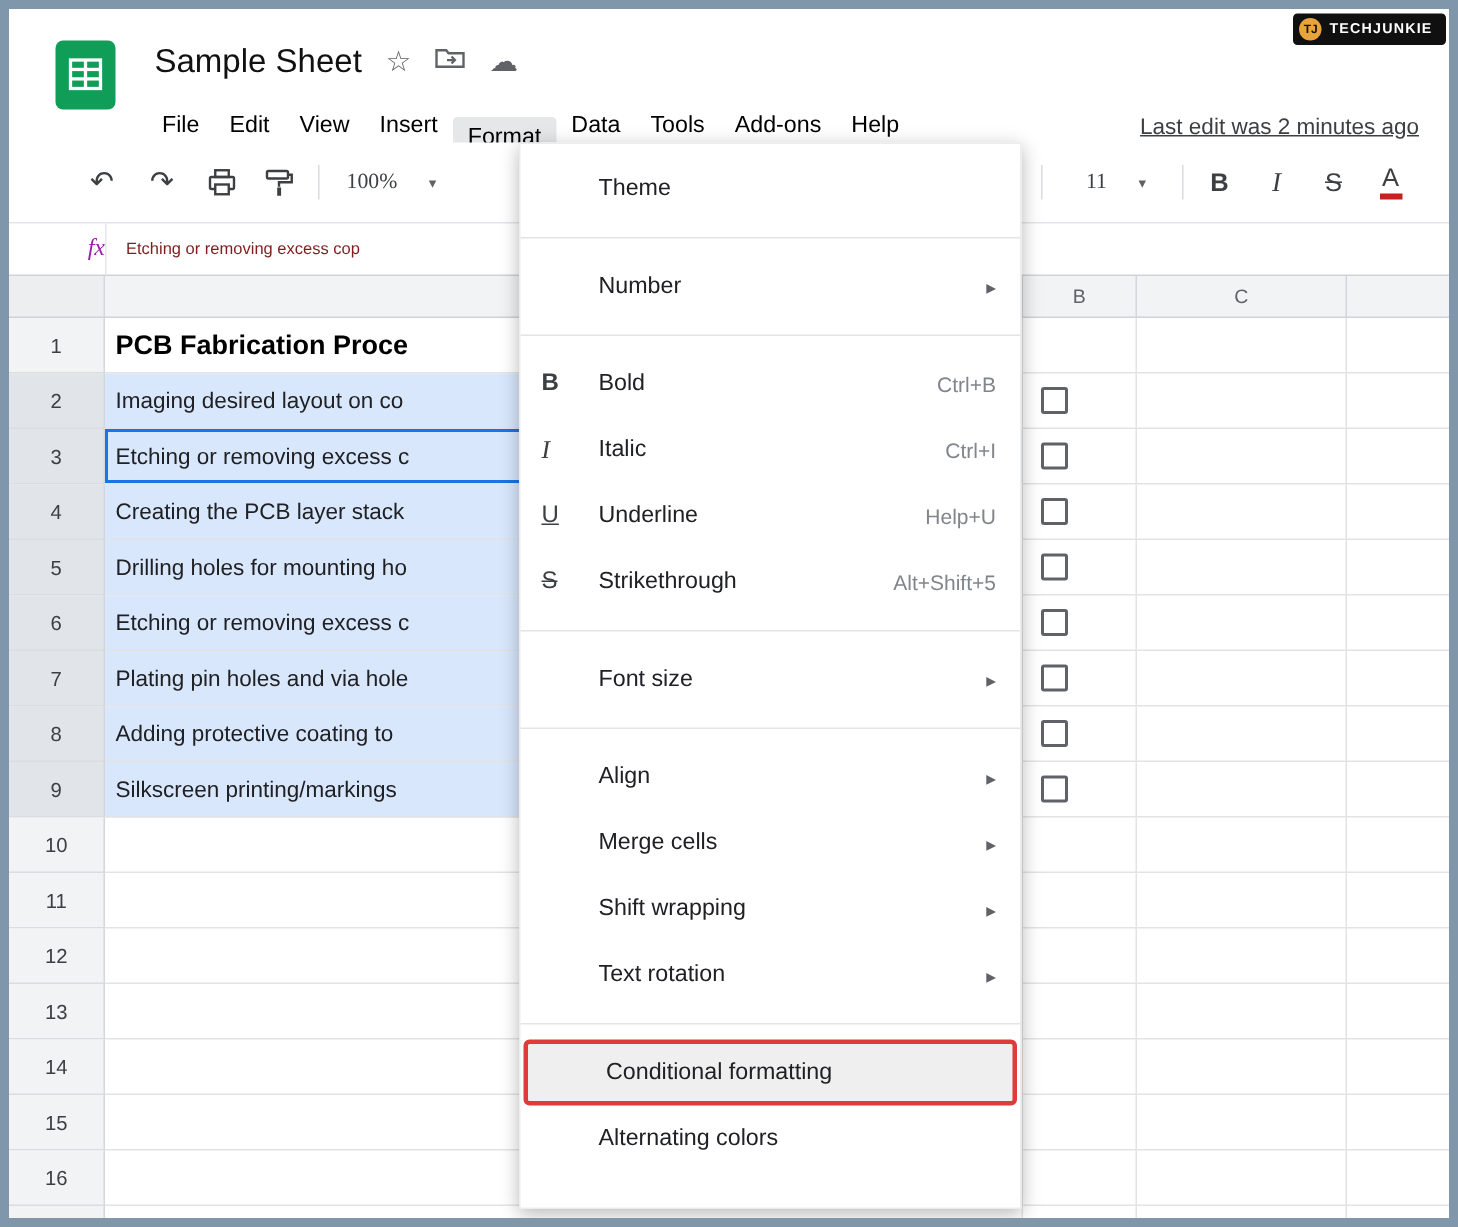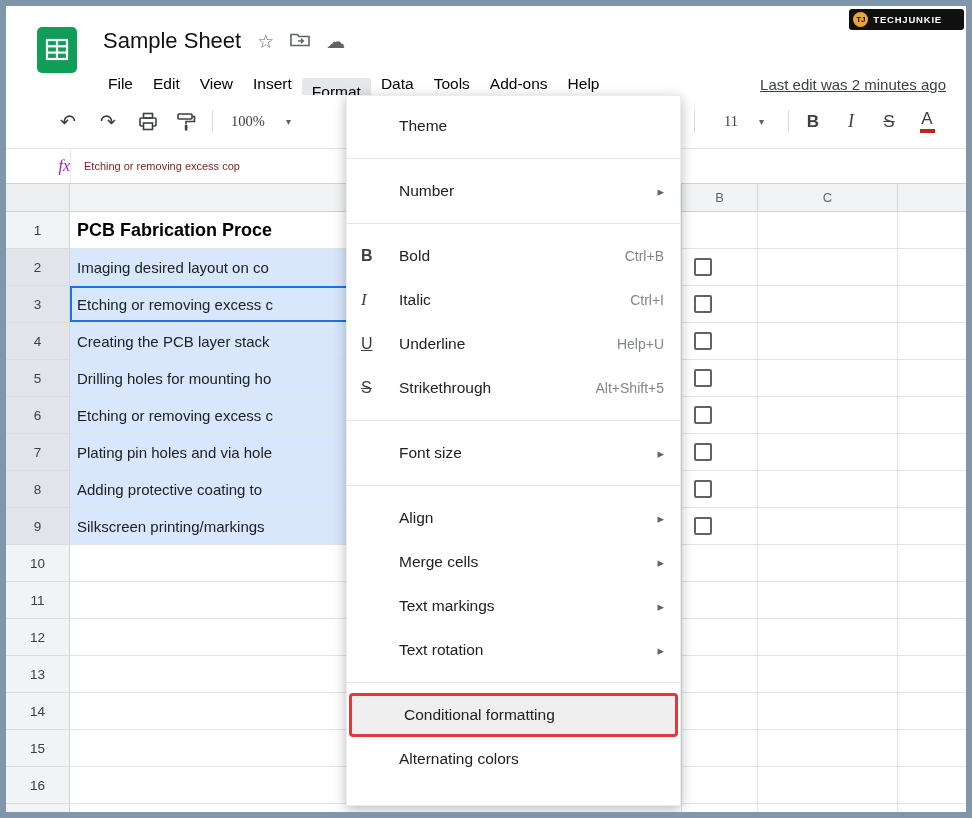--- a/index.html
+++ b/index.html
@@ -11,21 +11,21 @@
   .titlebar { position:absolute; top:0; left:0; right:0; height:89px; background:#fff; }
   .sheets-logo { position:absolute; left:30px; top:20px; }
   .title-row { position:absolute; left:97px; top:22px; display:flex; align-items:center; gap:16px;text-align:center; }
   .doc-title { font-size:22px; font-weight:500; color:#111; }
   .title-ico { color:#5f6368; font-size:19px; line-height:1; }
   .menubar { position:absolute; left:92px; top:56px; right:8px; display:flex; align-items:center; font-size:15.5px; color:#000; }
   .menu-item { padding:5px 10px; border-radius:3px; cursor:pointer; }
   .menu-item.active { background:#e5e7e9;margin-top:16px; }
   .last-edit { margin-left:auto; color:#3c4043; text-decoration:underline; font-size:15px; padding-right:12px; cursor:pointer; }
 
-  .tj-badge { position:absolute; top:3px; right:2px; background:#101010; border-radius:3px; padding:3px 22px 3px 4px; display:flex; align-items:center; gap:5px;text-align:center; }
+  .tj-badge { position:absolute; top:3px; right:2px; background:#101010; border-radius:3px; padding:3px 9px 3px 4px; display:flex; align-items:center; gap:5px;text-align:center; }
   .tj-circle { width:15px; height:15px; border-radius:50%; background:#e8a33d; color:#101010; font-size:8px; font-weight:700; display:flex; align-items:center; justify-content:center; }
   .tj-text { color:#fff; font-size:9.5px; font-weight:700; letter-spacing:0.8px; }
 
   
   .toolbar { position:absolute; top:89px; left:0; right:0; height:53px; background:#fff; }
   .tb { position:absolute; top:0; height:53px; display:flex; align-items:center; justify-content:center; color:#3c4043; cursor:pointer; }
   .tb-glyph { font-size:19px; line-height:1; }
   .tb-sep { position:absolute; top:15px; width:1px; height:23px; background:#dadce0; }
   .tb-zoom { font-size:14.5px; gap:21px;font-family:Liberation Serif, serif; }
   .tb-caret { font-size:10px; color:#5f6368; }
@@ -385,21 +385,21 @@
       </div>
 
       <div class="mi">
         <span class="mi-icon"></span>
         <span class="mi-label">Merge cells</span>
         <span class="mi-arrow">▸</span>
       </div>
 
       <div class="mi">
         <span class="mi-icon"></span>
-        <span class="mi-label">Text markings</span>
+        <span class="mi-label">Shift wrapping</span>
         <span class="mi-arrow">▸</span>
       </div>
 
       <div class="mi">
         <span class="mi-icon"></span>
         <span class="mi-label">Text rotation</span>
         <span class="mi-arrow">▸</span>
       </div>
 
       <div class="mdiv"></div>

